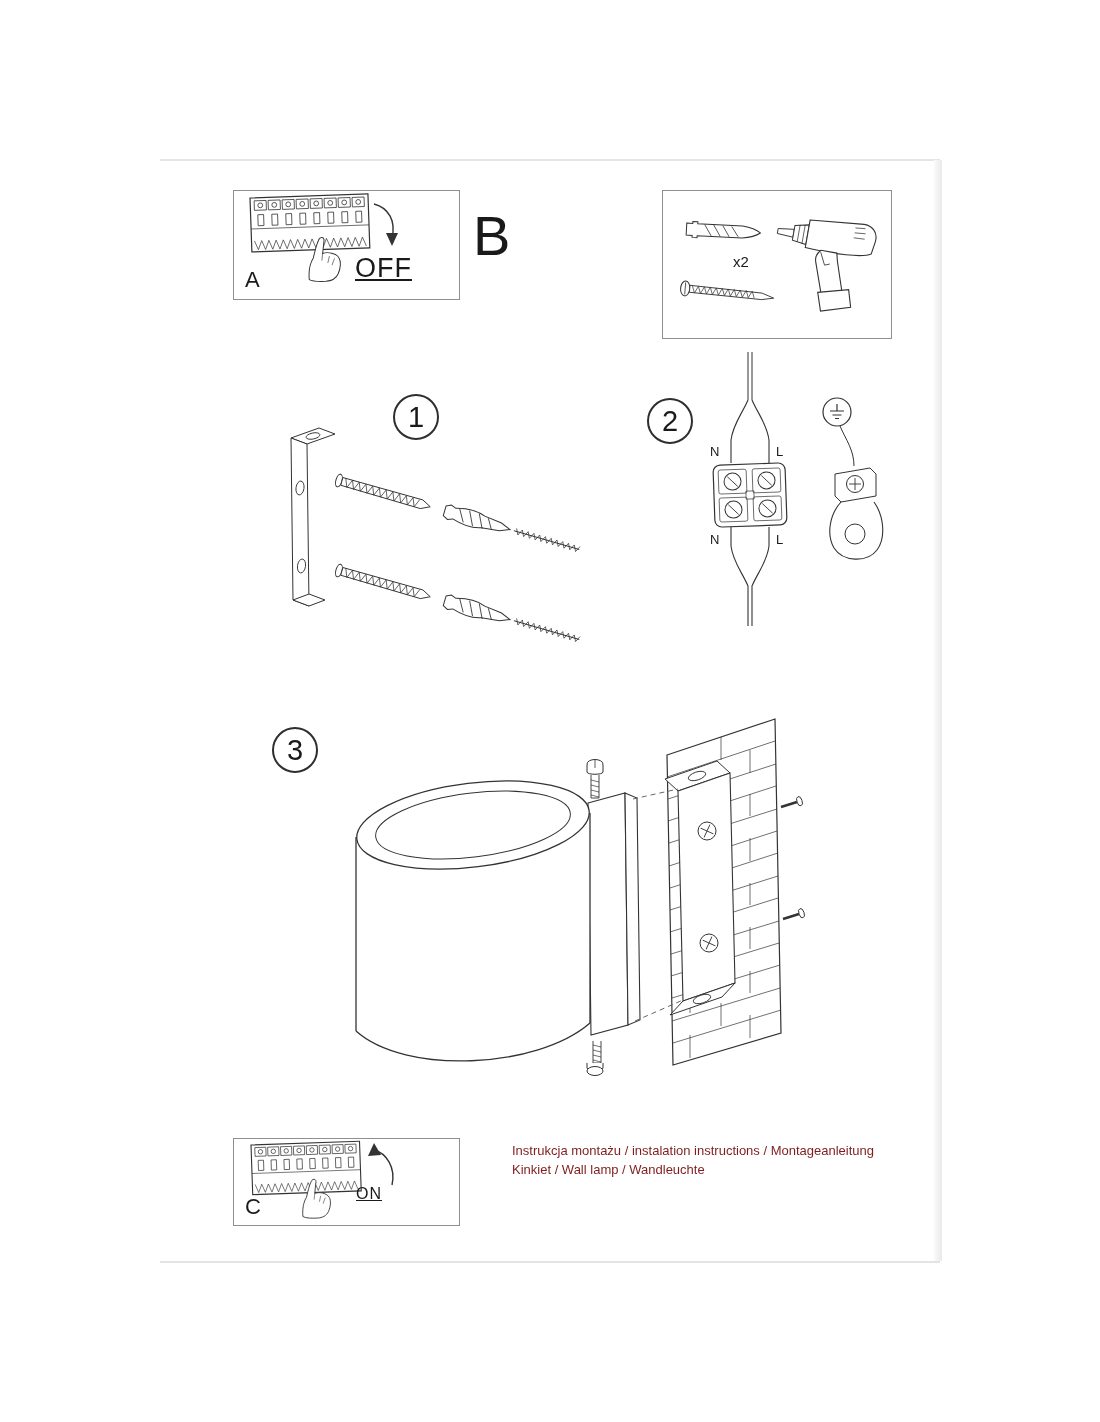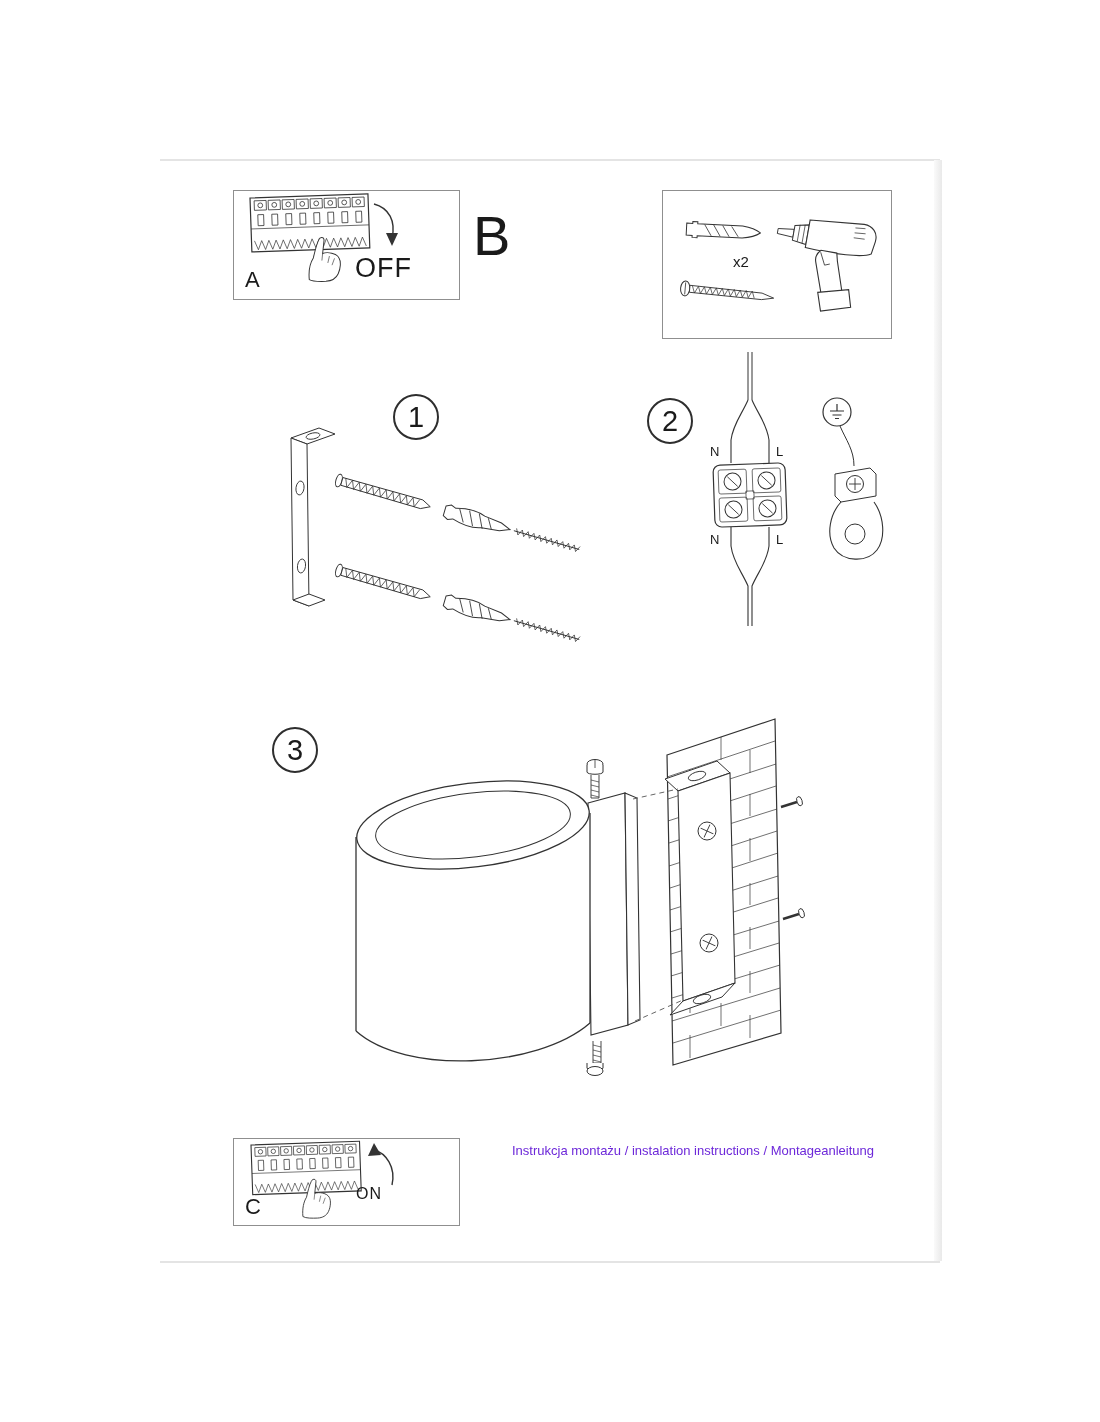--- a/index.html
+++ b/index.html
@@ -2,28 +2,28 @@
 <html><head>
 <meta charset="utf-8">
 <style>
   html,body{margin:0;padding:0;background:#ffffff;}
   .page{position:relative;width:1100px;height:1422px;background:#ffffff;font-family:"Liberation Sans",sans-serif;color:#1a1a1a;overflow:hidden;}
   .edge{position:absolute;background:#e4e4e4;}
   .edge-right{position:absolute;background:linear-gradient(to right,#fafafa,#e9e9e9);}
   .boxed{position:absolute;border:1px solid #8f8f8f;background:#fff;}
   .boxed svg{position:absolute;left:0;top:0;}
   .corner-label{position:absolute;font-size:22px;}
-  .state-label{position:absolute;font-size:27px;letter-spacing:1px;}
+  .state-label{position:absolute;font-size:27px;letter-spacing:1px;text-decoration:underline;}
   .big-letter{position:absolute;font-size:56px;font-weight:400;}
   .step-circle{position:absolute;width:42px;height:42px;border:2px solid #2e2e2e;border-radius:50%;display:flex;align-items:center;justify-content:center;font-size:29px;background:#fff;}
   .step-art{position:absolute;}
   .step-art svg{position:absolute;left:0;top:0;}
   .wire-label{position:absolute;font-size:13px;}
   .qty-label{position:absolute;font-size:15px;}
-  .footer{position:absolute;font-size:13px;line-height:19px;color:#6d28d9;}
+  .footer{position:absolute;font-size:13px;line-height:19px;color:#7f1d1d;}
 </style>
 </head>
 <body>
 
 <div class="page">
 
   <div class="edge" style="left:160px;top:159px;width:780px;height:2px"></div>
   <div class="edge" style="left:160px;top:1261px;width:780px;height:2px"></div>
   <div class="edge-right" style="left:934px;top:160px;width:8px;height:1101px"></div>
 
@@ -285,15 +285,16 @@
         <path d="M158,46 C162,28 152,14 140,11" fill="none" stroke="#333" stroke-width="1.4"></path>
         <path d="M134,17 L140,4 L147,16 Z" fill="#333"></path>
       </g>
     </svg>
     <span class="corner-label" style="left:11px;top:55px">C</span>
     <span class="state-label" style="left:122px;top:46px;font-size:16px">ON</span>
   </div>
 
   <div class="footer" style="left:512px;top:1141px;width:430px">
     <div>Instrukcja montażu / instalation instructions / Montageanleitung</div>
+    <div>Kinkiet / Wall lamp / Wandleuchte</div>
   </div>
 
 </div>
 
 </body></html>

